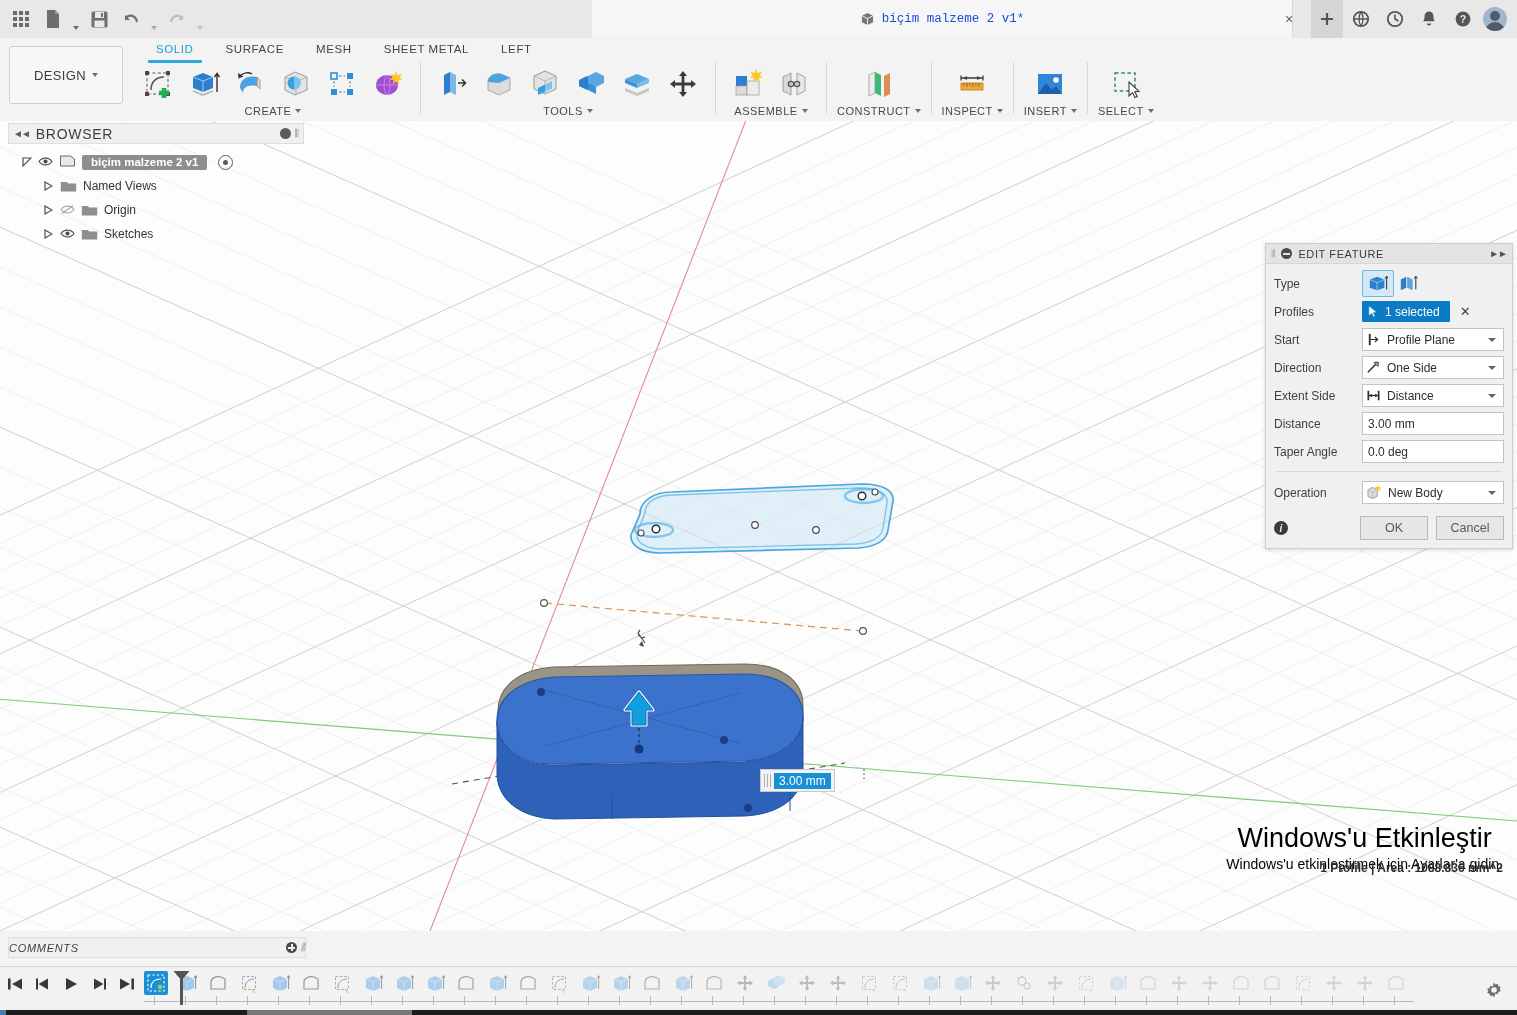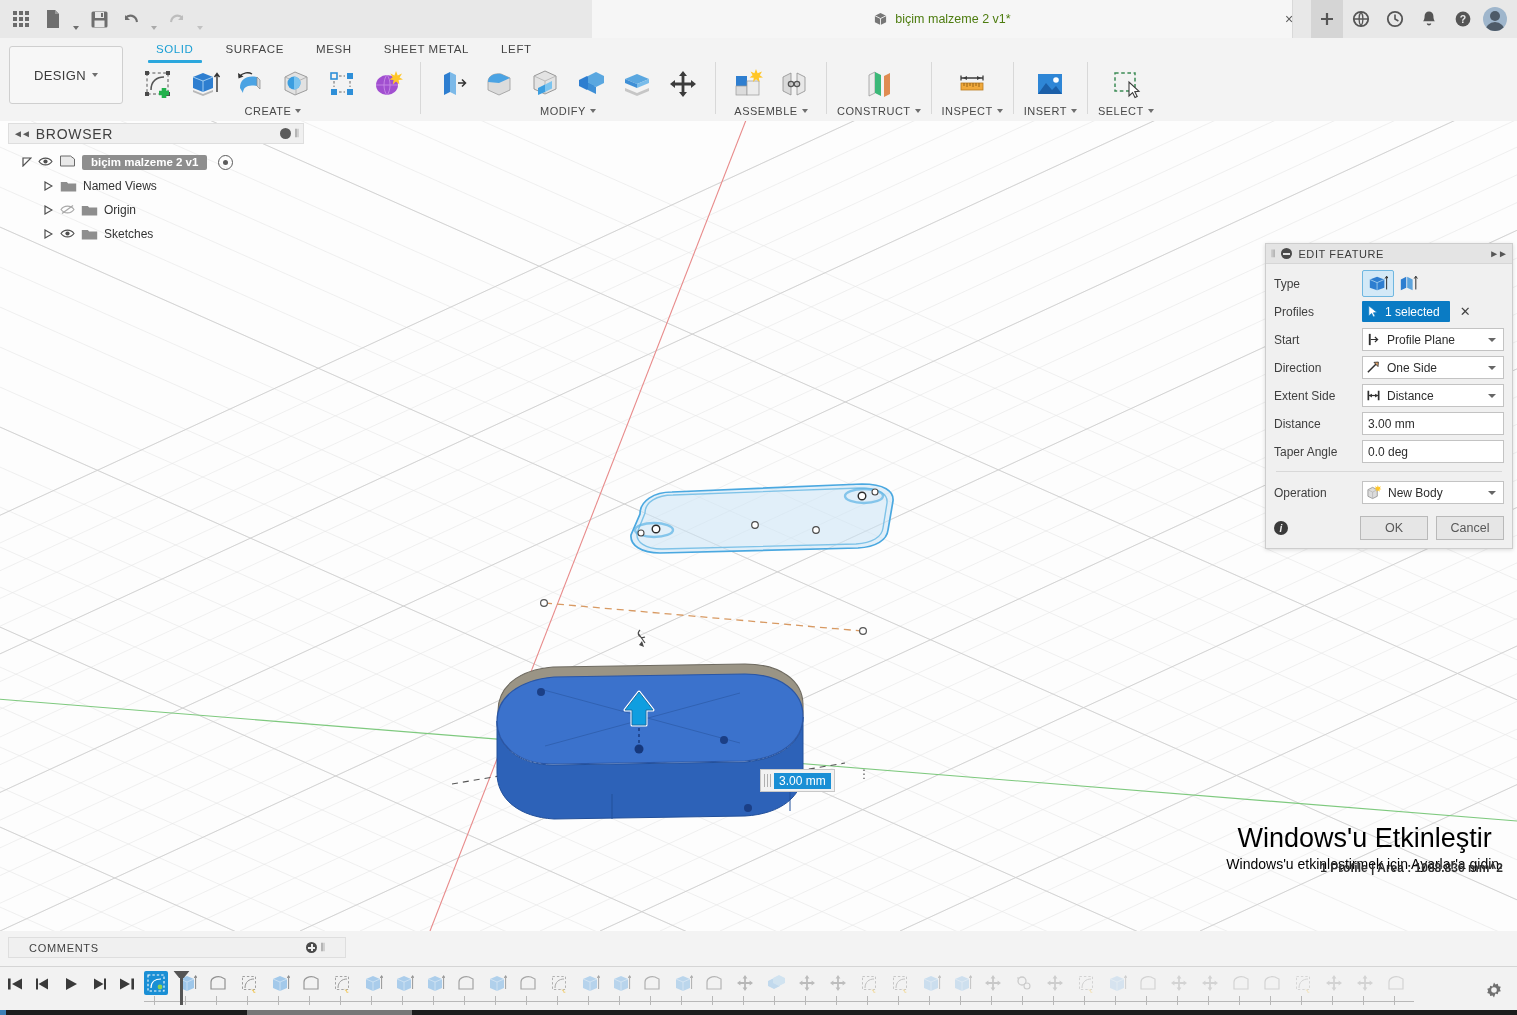--- a/index.html
+++ b/index.html
@@ -17,21 +17,21 @@
   .tb-left{position:absolute;left:0;top:0;height:38px;display:flex;align-items:center;gap:2px;padding-left:6px;}
   .tb-btn{width:30px;height:30px;display:flex;align-items:center;justify-content:center;cursor:pointer;border-radius:2px;}
   .tb-caret{width:12px;height:30px;display:flex;align-items:flex-end;justify-content:center;padding-bottom:9px;cursor:pointer;}
   .caret{width:0;height:0;border-left:3.5px solid transparent;border-right:3.5px solid transparent;border-top:4px solid #6e6e6e;}
   .grid9{display:grid;grid-template-columns:repeat(3,4px);grid-template-rows:repeat(3,4px);gap:2px;}
   .grid9 i{background:#6b6b6b;display:block;width:4px;height:4px;}
 
   .doc-tab{position:absolute;left:592px;top:0;width:700px;height:38px;background:#f6f6f6;border-right:1px solid #d9d9d9;
            display:flex;align-items:center;justify-content:center;gap:7px;}
   .doc-tab .cube{width:15px;height:14px;}
-  .doc-title{font-size:12.5px;color:#4d7c0f;}
+  .doc-title{font-size:12.5px;color:#1d4ed8;font-family:Liberation Mono, monospace;}
   .tab-close{position:absolute;left:1281px;top:11px;width:16px;height:16px;display:flex;align-items:center;justify-content:center;
              color:#5a5a5a;font-size:14px;cursor:pointer;}
   .tb-right{position:absolute;right:4px;top:0;height:38px;display:flex;align-items:center;gap:2px;}
   .tr-btn{width:32px;height:38px;display:flex;align-items:center;justify-content:center;cursor:pointer;}
   .tr-btn.plus{background:#d5d5d5;}
   .avatar{width:24px;height:24px;border-radius:50%;background:#9fb6cc;overflow:hidden;position:relative;margin:0 6px 0 2px;}
   .avatar::before{content:"";position:absolute;left:7px;top:4px;width:10px;height:10px;border-radius:50%;background:#4e5b68;}
   .avatar::after{content:"";position:absolute;left:2px;top:15px;width:20px;height:14px;border-radius:10px 10px 0 0;background:#4e5b68;}
 
   
@@ -110,21 +110,21 @@
   .inline-dim .val{background:#1a8fd5;color:#fff;font-size:12px;padding:1px 5px;}
   .inline-dots{position:absolute;left:858px;top:650px;color:#5a5a5a;font-size:12px;line-height:6px;cursor:pointer;}
 
   
   .wm{position:absolute;right:14px;bottom:57px;text-align:center;color:#000000;pointer-events:none;}
   .wm1{font-size:27px;line-height:32px;}
   .wm2{font-size:14px;line-height:20px;}
   .statusright{position:absolute;right:14px;bottom:56px;font-size:12px;font-weight:bold;color:#2f2f2f;}
 
   
-  .comments{position:absolute;left:8px;top:937px;width:296px;height:19px;background:#f0f0f0;border:1px solid #dedede;display:flex;align-items:center;padding:0 20px;}
+  .comments{position:absolute;left:8px;top:937px;width:296px;height:19px;background:#f0f0f0;border:1px solid #dedede;display:flex;align-items:center;padding:0 0;font-style:italic;}
   .comments .ctitle{font-size:11px;color:#3f3f3f;letter-spacing:.7px;flex:1;}
   .comments .dot{width:11px;height:11px;border-radius:50%;background:#4a4a4a;position:relative;margin-right:3px;cursor:pointer;}
   .comments .dot::before{content:"";position:absolute;left:4.6px;top:2px;width:2px;height:7px;background:#f0f0f0;}
   .comments .dot::after{content:"";position:absolute;left:2px;top:4.5px;width:7px;height:2px;background:#f0f0f0;}
 
   
   .timeline{position:absolute;left:0;top:966px;width:1517px;height:49px;background:#f2f2f2;border-top:1px solid #d5d5d5;}
   .tl-play{position:absolute;left:6px;top:7px;display:flex;align-items:center;gap:10px;}
   .tlb{width:18px;height:20px;display:flex;align-items:center;justify-content:center;cursor:pointer;}
   .tl-track{position:absolute;left:140px;top:4px;right:60px;height:42px;overflow:hidden;}
@@ -368,21 +368,21 @@
               <path d="M4 20 L16 25 L28 20 L28 23 L16 28 L4 23 Z" fill="#c6c6c6"></path>
             </svg>
           </div>
           <div class="gicon">
             <svg width="32" height="32" viewBox="0 0 32 32">
               <path d="M16 3 L20 8 L17.4 8 L17.4 14.6 L24 14.6 L24 12 L29 16 L24 20 L24 17.4 L17.4 17.4 L17.4 24 L20 24 L16 29 L12 24 L14.6 24 L14.6 17.4 L8 17.4 L8 20 L3 16 L8 12 L8 14.6 L14.6 14.6 L14.6 8 L12 8 Z" fill="#3b3b3b"></path>
             </svg>
           </div>
         </div>
         <div class="glabel">
-          <span>MODIFY</span>
+          <span>TOOLS</span>
             <span class="caret"></span>
         </div>
       </div>
 
       <div class="gsep"></div>
 
       <div class="group">
         <div class="grow">
           <div class="gicon">
             <svg width="32" height="32" viewBox="0 0 32 32">

